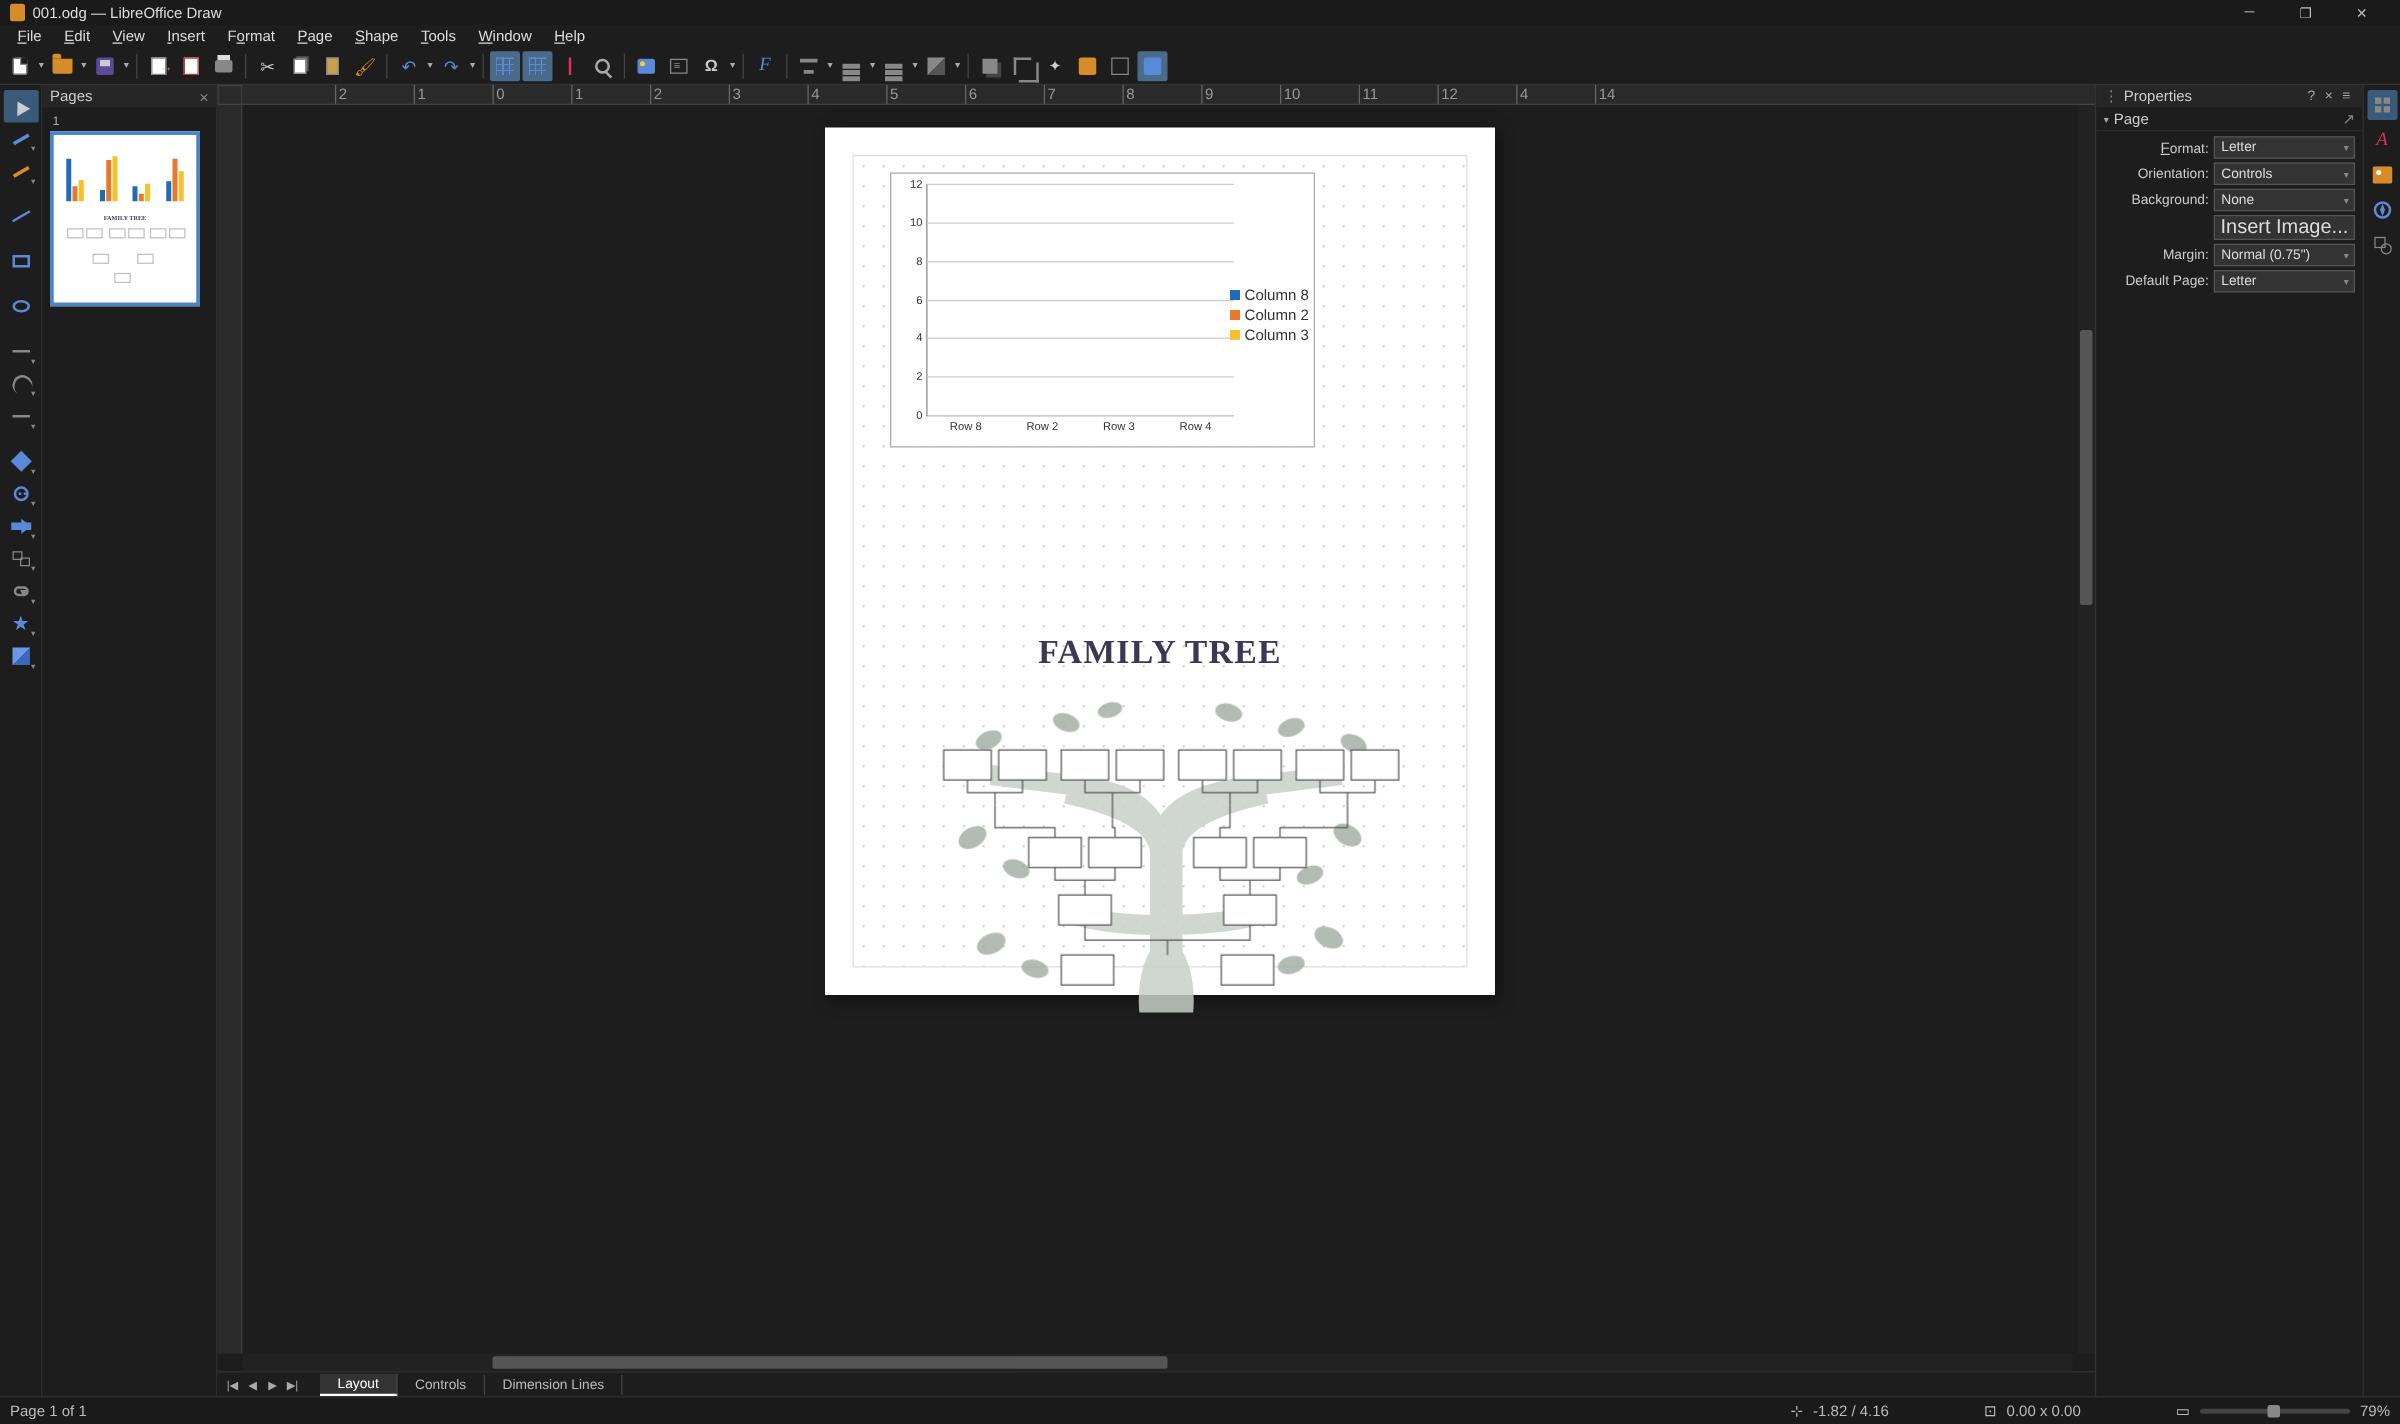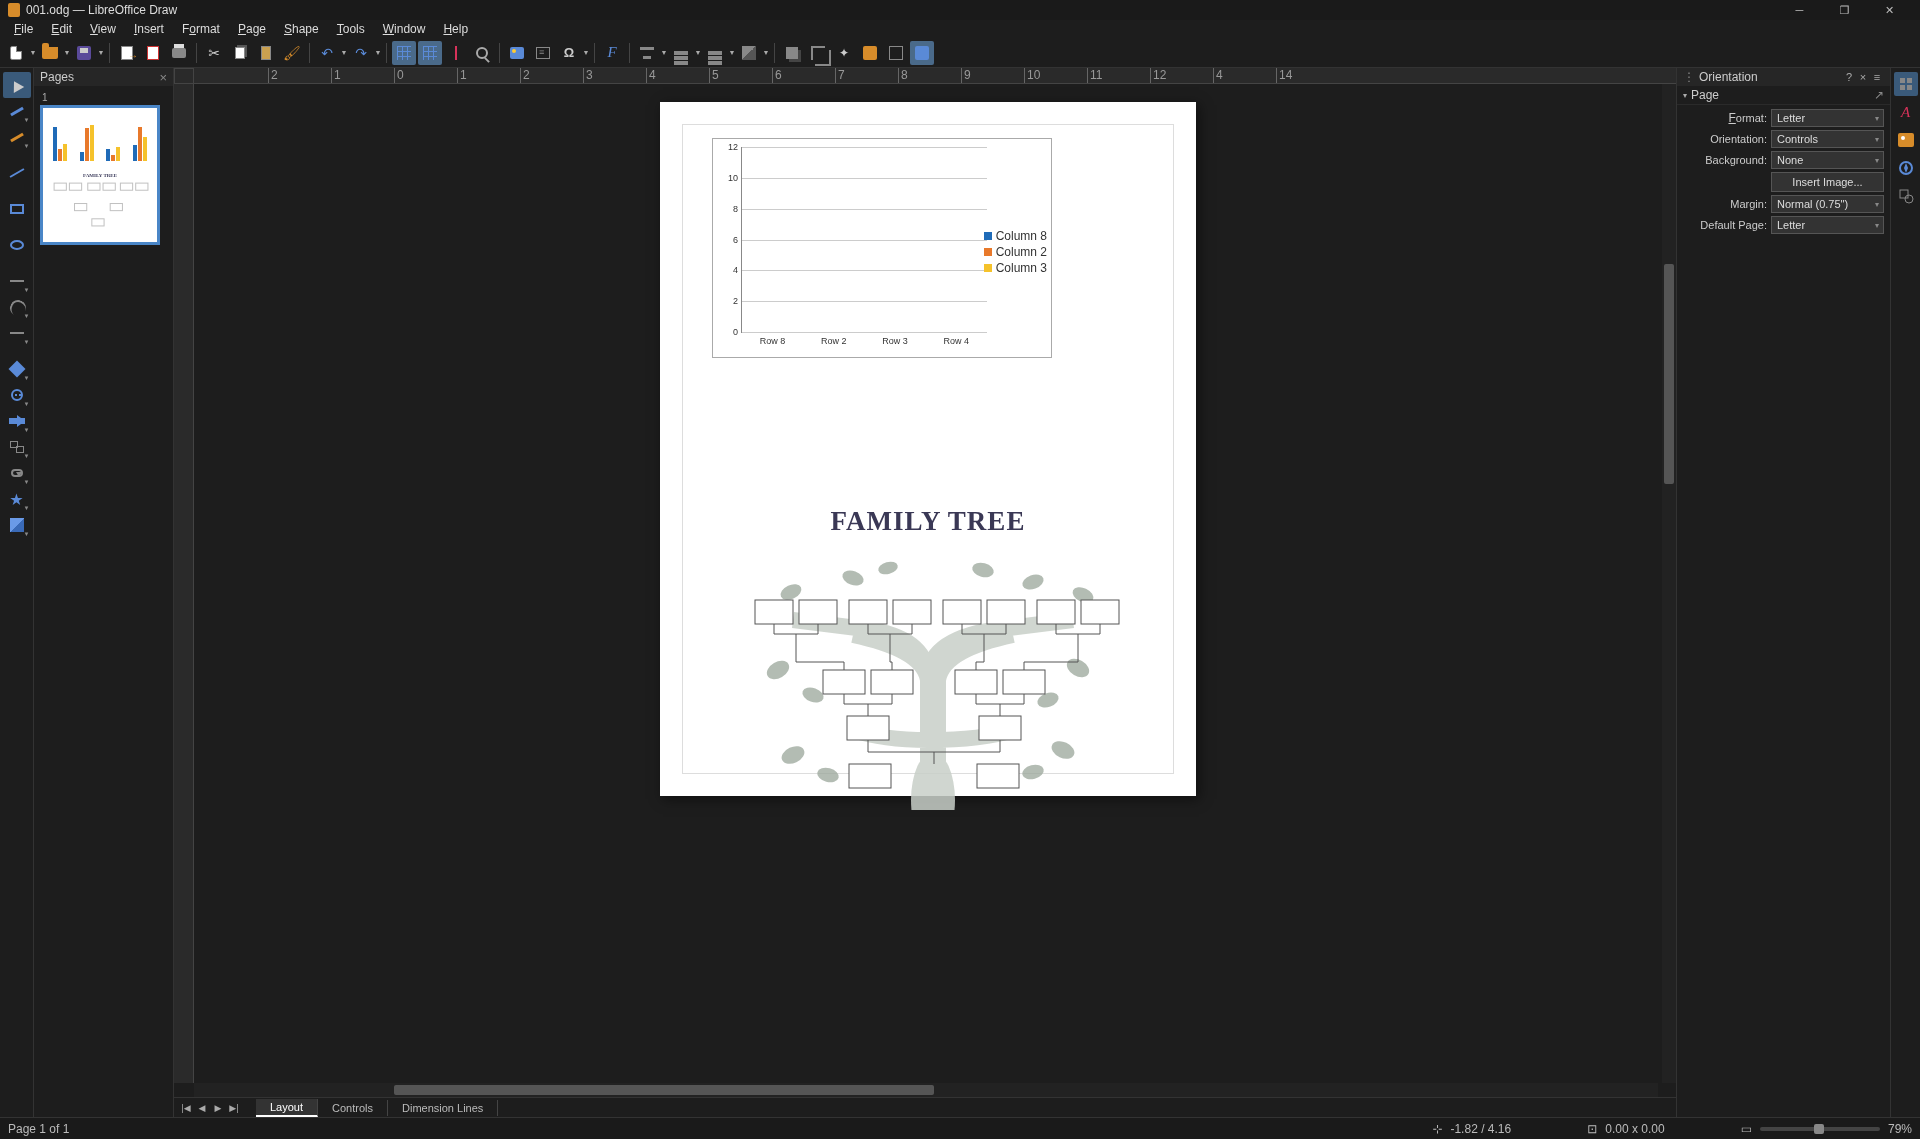--- a/index.html
+++ b/index.html
@@ -160,21 +160,21 @@
 .prop-head .picon{width:14px;color:#aaa;text-align:center;font-size:11px;}
 .prop-sect { padding: 2px 6px; font-size: 11px; display:flex;align-items:center;gap:4px;border-bottom:1px solid #2a2a2a;}
 .prop-sect::before{content:"▾";font-size:8px;color:#aaa;}
 .prop-sect .pspacer{flex:1;}
 .prop-body { padding: 4px 6px; }
 .prow { display: flex; align-items: center; margin-bottom: 3px; gap: 4px; }
 .plabel { width: 84px; text-align: right; font-size: 11px; color: #ccc; }
 .plabel u{text-decoration:underline;}
 .pselect { flex: 1; height: 18px; background: #333; border: 1px solid #555; display: flex; align-items: center; padding: 0 5px; font-size: 11px; color: #ddd; position: relative; }
 .pselect::after { content: "▾"; position: absolute; right: 4px; font-size: 8px; color: #888; }
-.pbtn { flex:1;height:20px;background:#333;border:1px solid #555;display:flex;align-items:center;justify-content:center;font-size:11px;color:#ddd;}
+.pbtn { flex:1;height:20px;background:#333;border:1px solid #555;display:flex;align-items:center;justify-content:center;font-size:16px;color:#ddd;}
 .sidetabs{width:30px;background:#1d1d1d;border-left:1px solid #333;display:flex;flex-direction:column;align-items:center;padding-top:4px;gap:4px;}
 .stbtn{width:24px;height:24px;display:flex;align-items:center;justify-content:center;border-radius:2px;}
 .stbtn.active{background:#3a5a7a;}
 
 
 .statusbar { height: 22px; background: #1a1a1a; border-top: 1px solid #333; display: flex; align-items: center; padding: 0 8px; font-size: 11px; color: #bbb; gap: 8px; }
 .statusbar .sflex{flex:1;}
 .zoom-slider{width:120px;height:4px;background:#444;position:relative;border-radius:2px;}
 .zoom-slider::after{content:"";position:absolute;left:45%;top:-3px;width:10px;height:10px;background:#888;border-radius:2px;}
 </style>
@@ -619,21 +619,21 @@
         <div class="stab">Controls</div>
         <div class="stab">Dimension Lines</div>
         <div class="stab" style="border-right: none;"></div>
       </div>
   </div>
 
   <div class="rightpanel">
     <div class="propcol">
       <div class="prop-head">
         <span style="color:#888;margin-right:4px;">⋮</span>
-        <span>Orientation</span>
+        <span>Properties</span>
         <span class="pspacer"></span>
         <span class="picon">?</span>
         <span class="picon">×</span>
         <span class="picon">≡</span>
       </div>
       <div class="prop-sect">
         <span>Page</span>
         <span class="pspacer"></span>
         <span style="color:#888">↗</span>
       </div>

